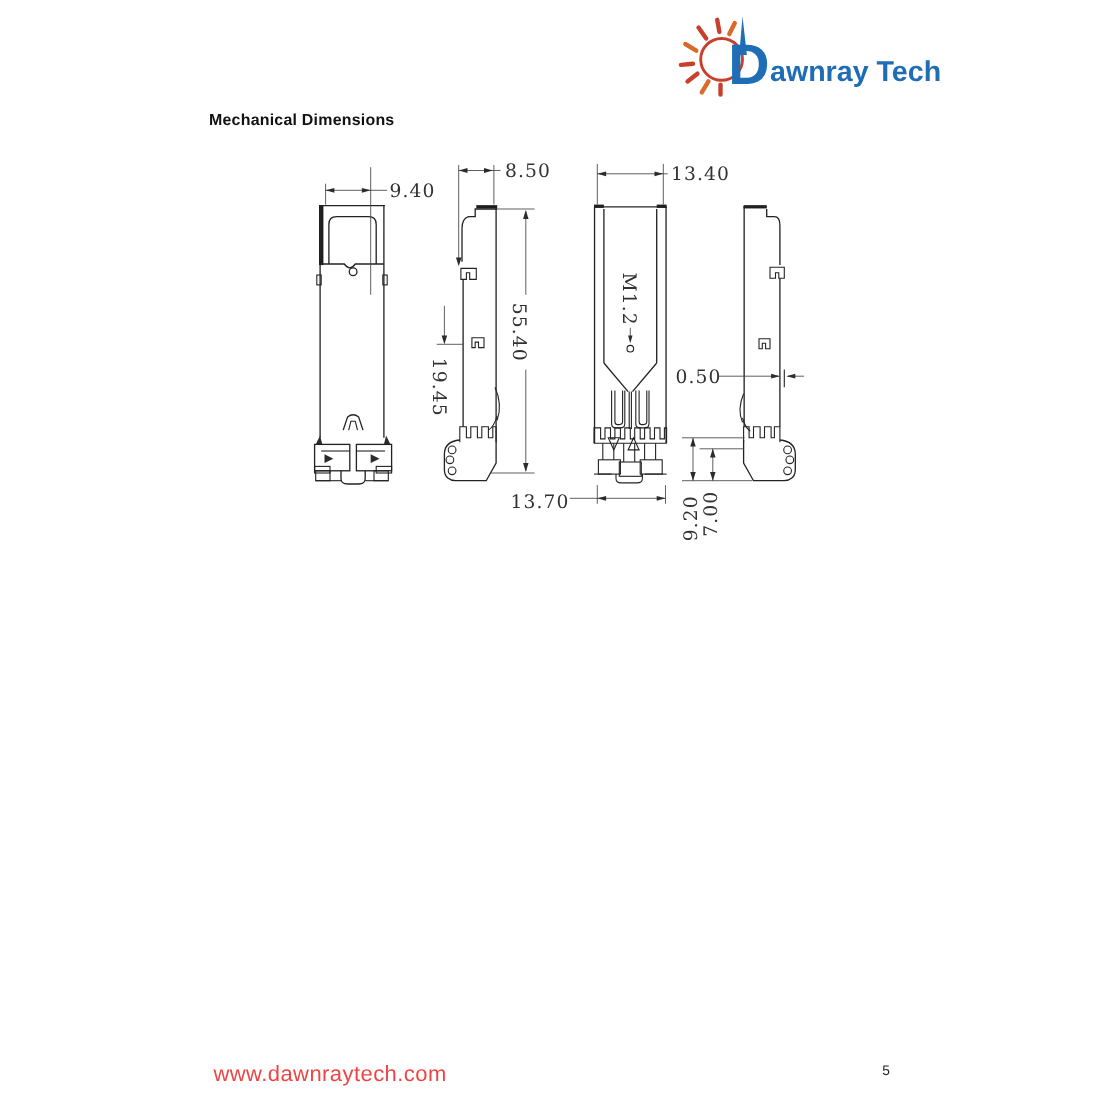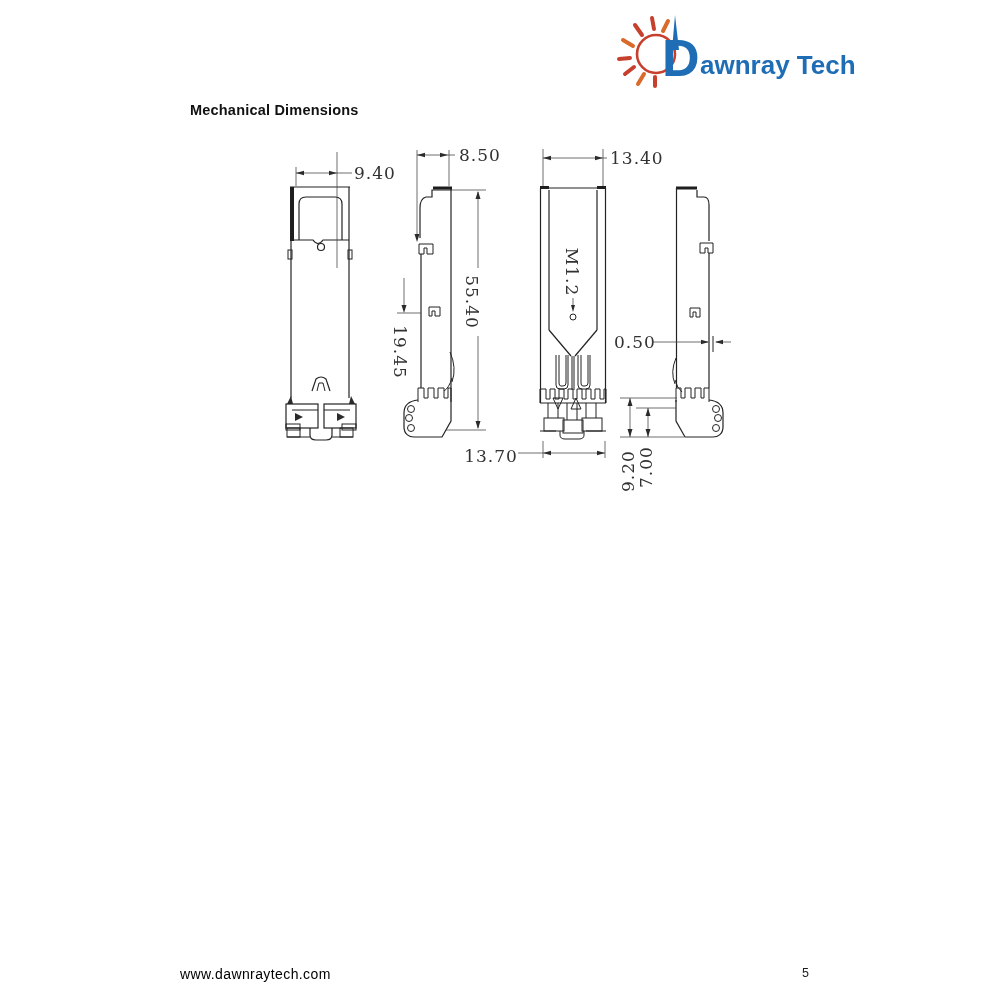--- a/index.html
+++ b/index.html
@@ -21,21 +21,21 @@
 
   .outline  { stroke:#232323; stroke-width:1.2; fill:none; }
   .outline2 { stroke:#232323; stroke-width:1;   fill:none; }
   .thick    { fill:#1d1d1d; stroke:none; }
   .dimline  { stroke:#4a4a4a; stroke-width:0.8; fill:none; }
   .arrow    { fill:#2b2b2b; stroke:none; }
   .dimtext  { font-family:"DejaVu Serif", serif; font-size:17px; fill:#323232;
               letter-spacing:1px; }
 
   
-  .footer-url { position:absolute; left:180px; top:966px; font-size:14px; color:#000000;
+  .footer-url { position:absolute; left:194px; top:966px; font-size:20px; color:#ef4444;
                 letter-spacing:0.4px; }
   .page-num   { position:absolute; left:802px; top:966px; font-size:12.5px; color:#1c1c1c; }
 </style>
 </head>
 <body>
 
 <div class="page">
 
   <div class="logo">
     <svg width="260" height="78" viewBox="0 0 260 78">

